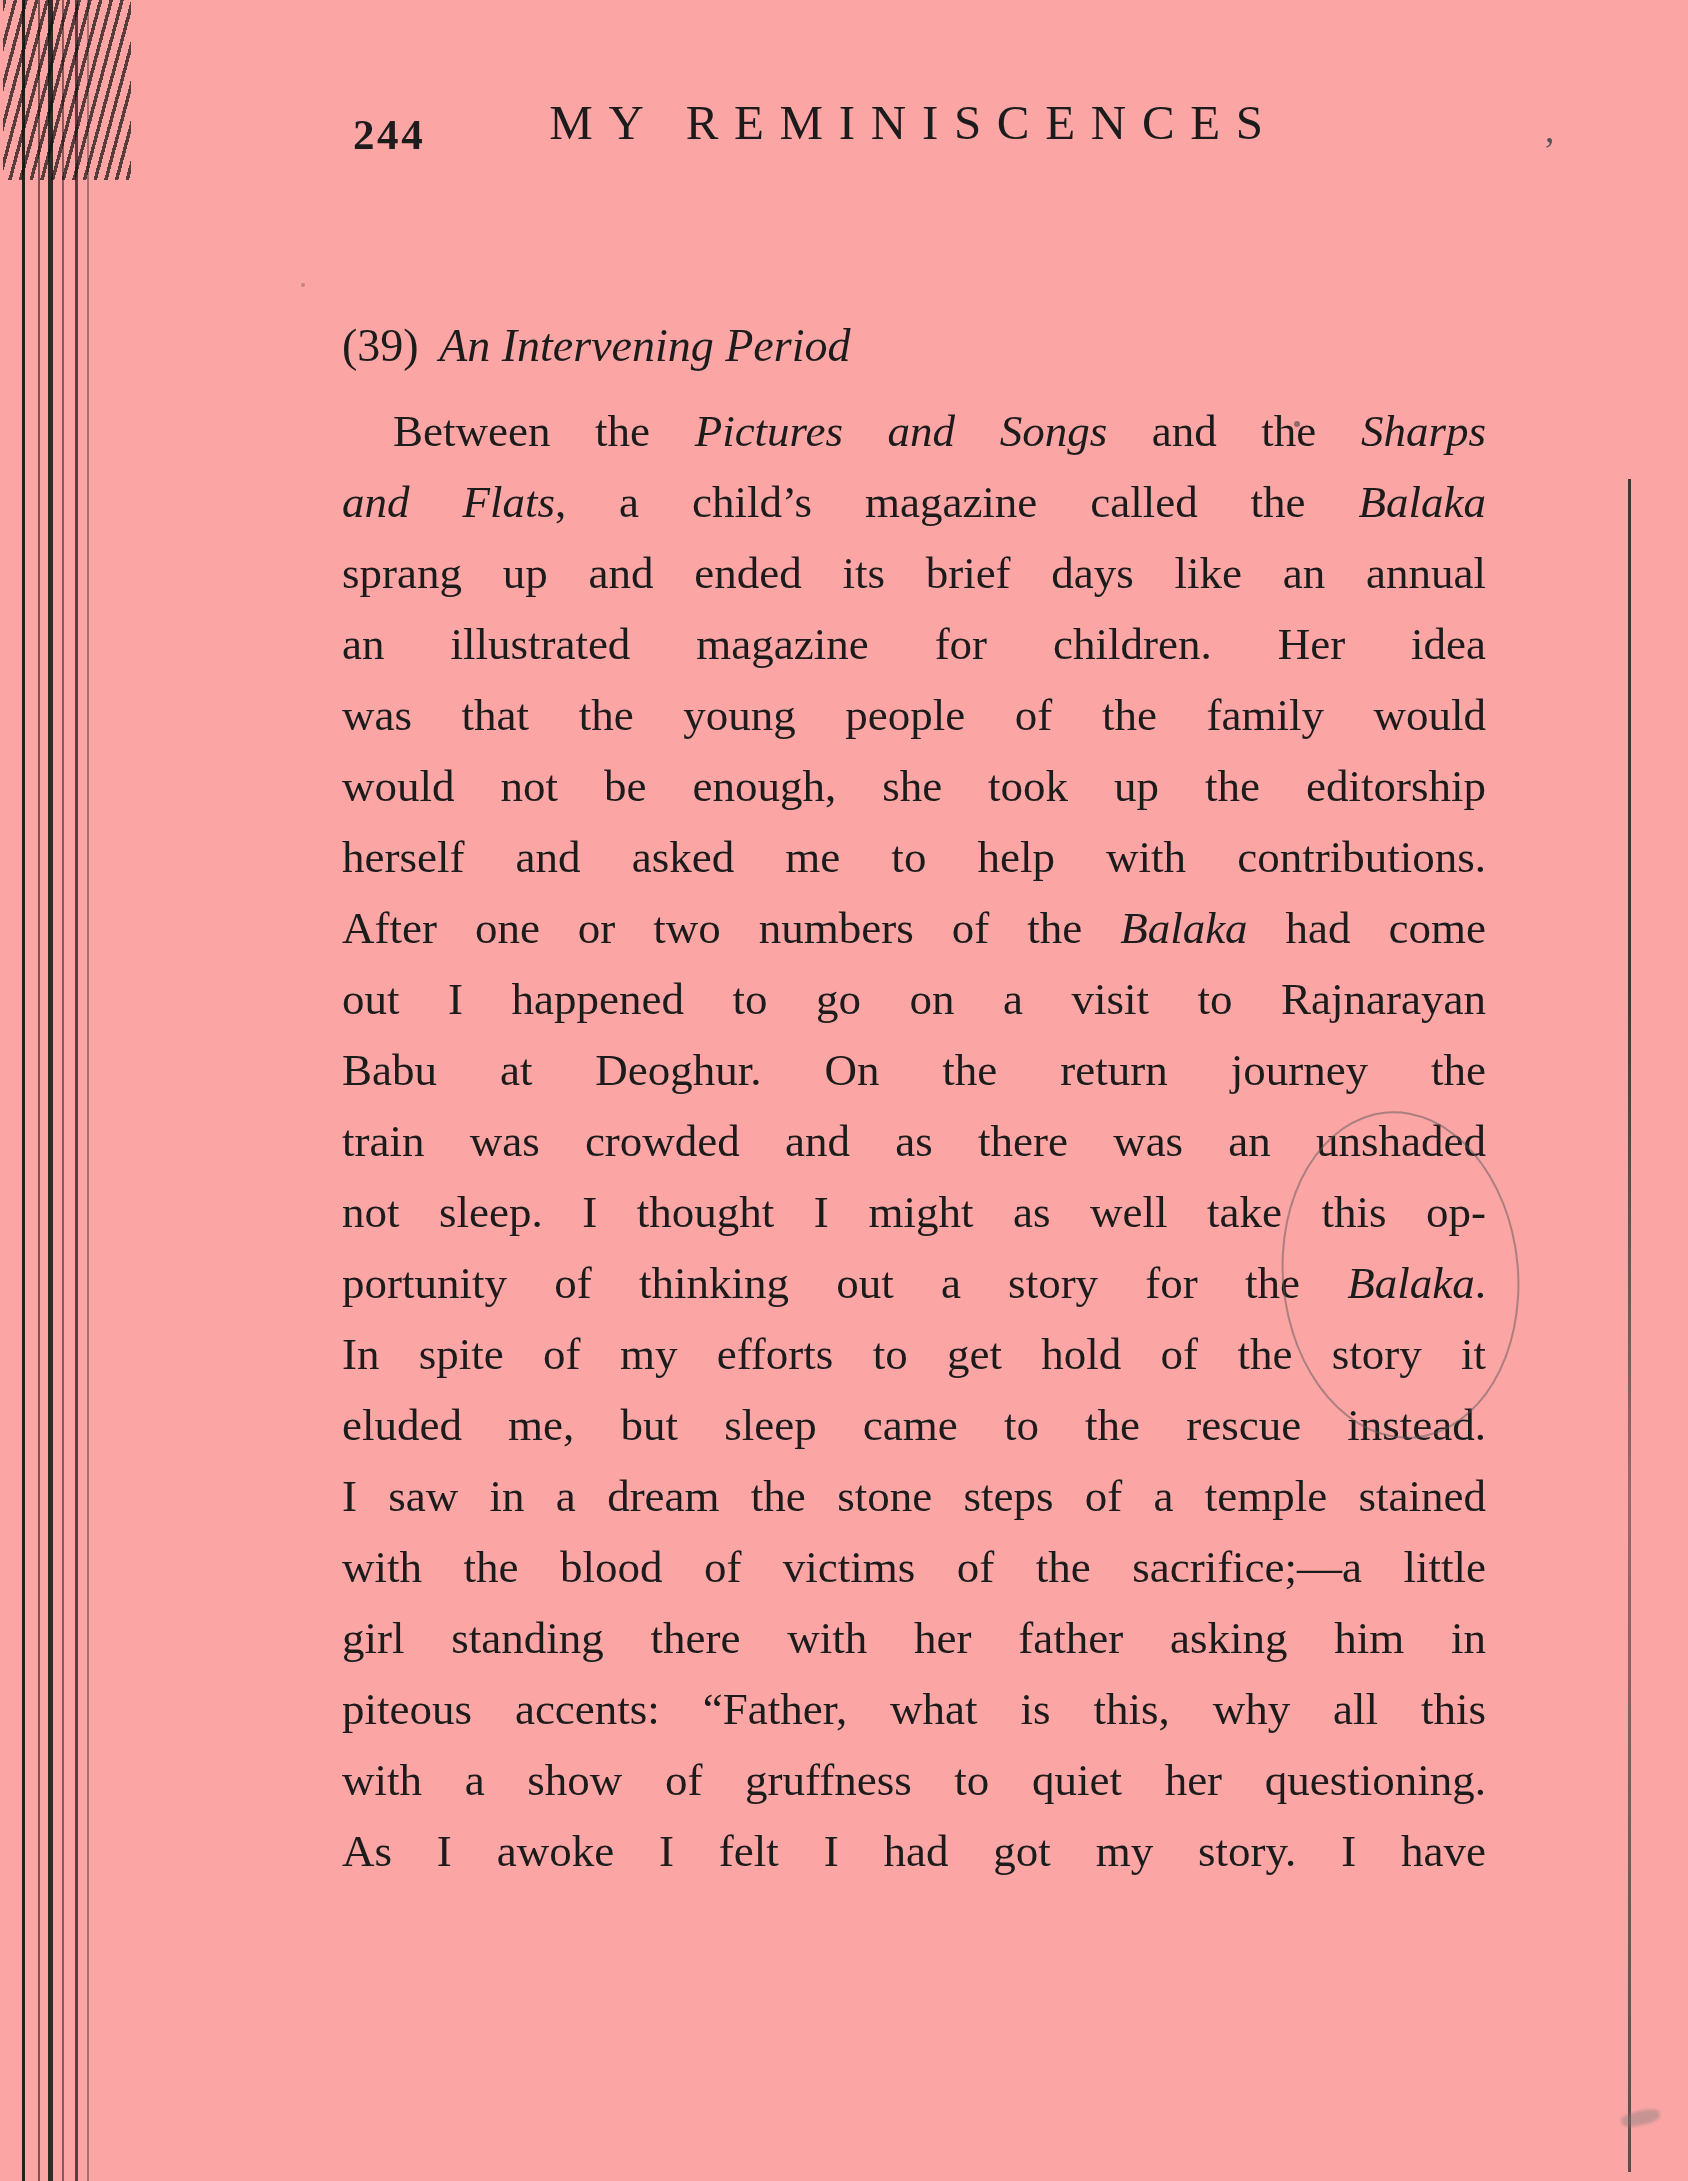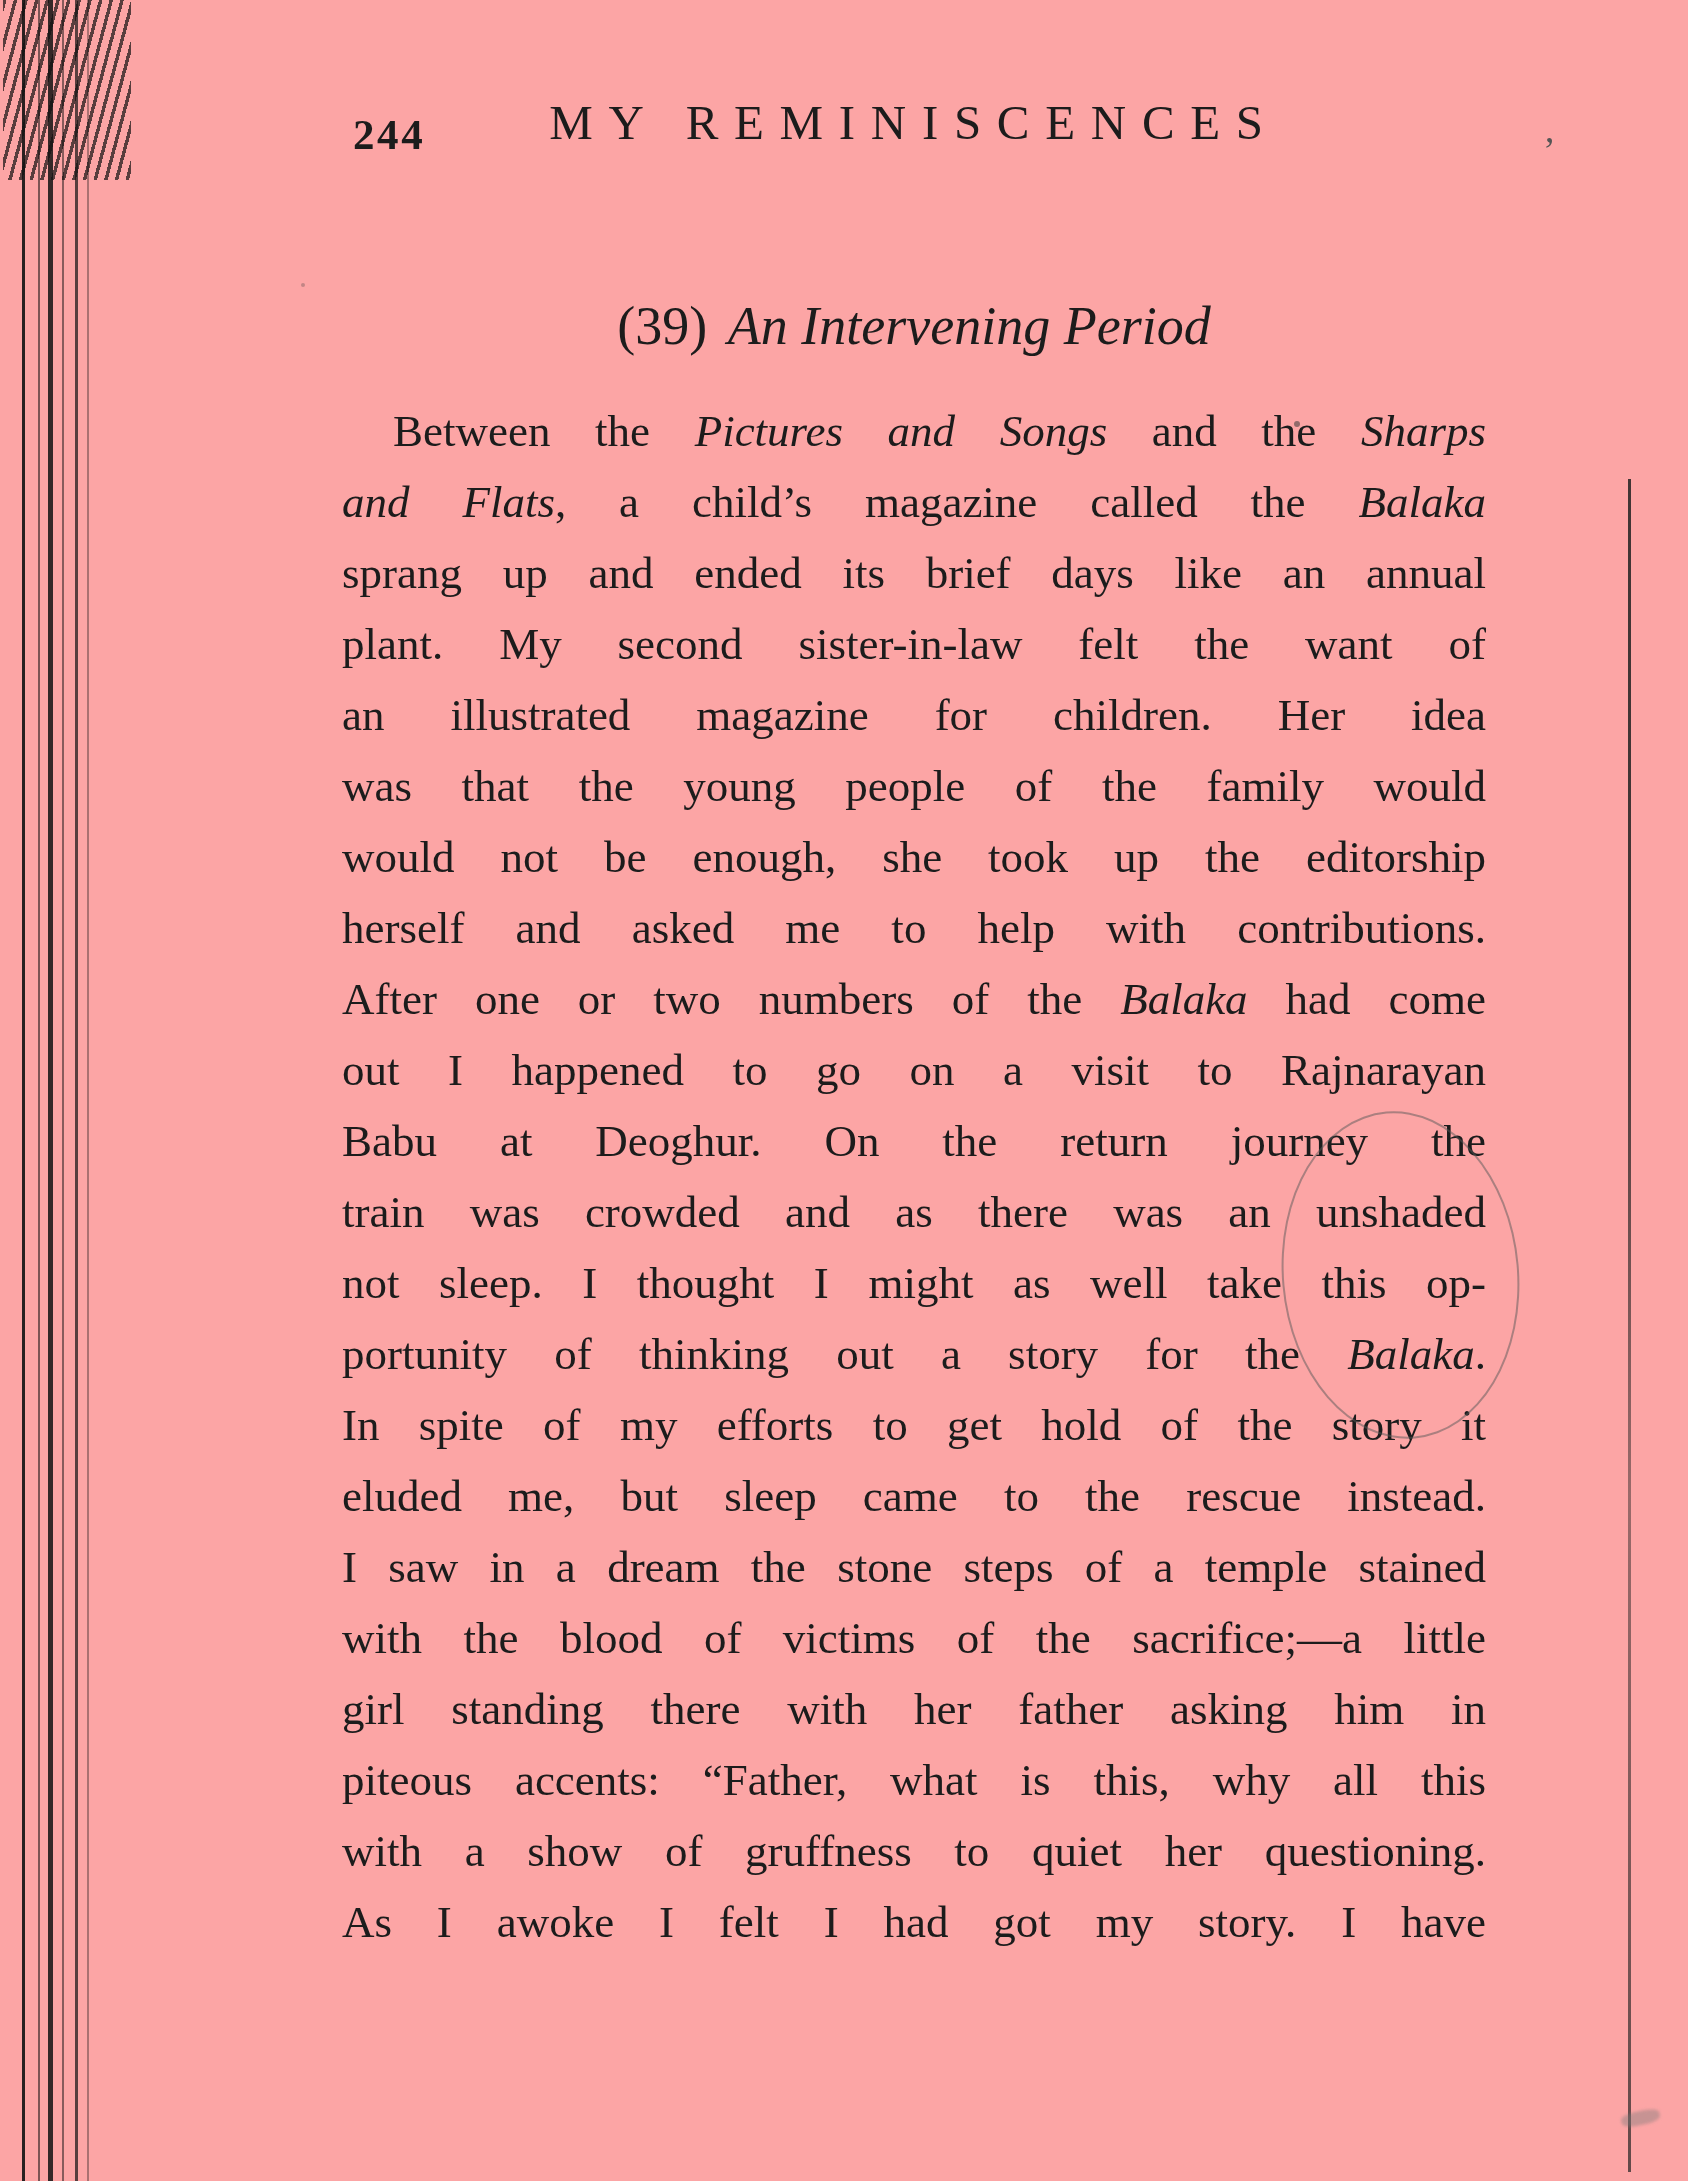--- a/index.html
+++ b/index.html
@@ -44,22 +44,22 @@
     position: absolute; left: 342px; top: 94px; width: 1144px;
     text-align: center; font-size: 49px; letter-spacing: .32em;
     white-space: nowrap;
   }
   .stray-mark {
     position: absolute; left: 1543px; top: 128px;
     font-size: 38px; color: #555;
   }
 
   .heading {
-    position: absolute; left: 342px; top: 295px; width: 1144px;
-    text-align: center; font-size: 54px;
+    position: absolute; left: 342px; top: 319px; width: 1144px;
+    text-align: left; font-size: 46px;
   }
   .heading .sec-num { margin-right: 20.5px; }
 
   .body-text {
     position: absolute; left: 342px; top: 396px; width: 1144px;
     font-size: 45px; line-height: 71px;
   }
   .line {
     text-align: justify;
     text-align-last: justify;
@@ -104,21 +104,20 @@
   <div class="stray-mark">’</div>
 
   <div class="heading">
     <span class="sec-num">(39)</span><i>An Intervening Period</i>
   </div>
 
   <div class="body-text">
       <div class="line indent"><span>Between the </span><i>Pictures and Songs</i><span> and the </span><i>Sharps</i></div>
       <div class="line"><i>and Flats</i><span>, a child’s magazine called the </span><i>Balaka</i></div>
       <div class="line"><span>sprang up and ended its brief days like an annual</span></div>
-      <div class="line"><span>plant.  My second sister-in-law felt the want of</span></div>
       <div class="line"><span>an illustrated magazine for children.  Her idea</span></div>
       <div class="line"><span>was that the young people of the family would</span></div>
       <div class="line"><span>would not be enough, she took up the editorship</span></div>
       <div class="line"><span>herself and asked me to help with contributions.</span></div>
       <div class="line"><span>After one or two numbers of the </span><i>Balaka</i><span> had come</span></div>
       <div class="line"><span>out I happened to go on a visit to Rajnarayan</span></div>
       <div class="line"><span>Babu at Deoghur.  On the return journey the</span></div>
       <div class="line"><span>train was crowded and as there was an unshaded</span></div>
       <div class="line"><span>not sleep.  I thought I might as well take this op-</span></div>
       <div class="line"><span>portunity of thinking out a story for the </span><i>Balaka</i><span>.</span></div>

